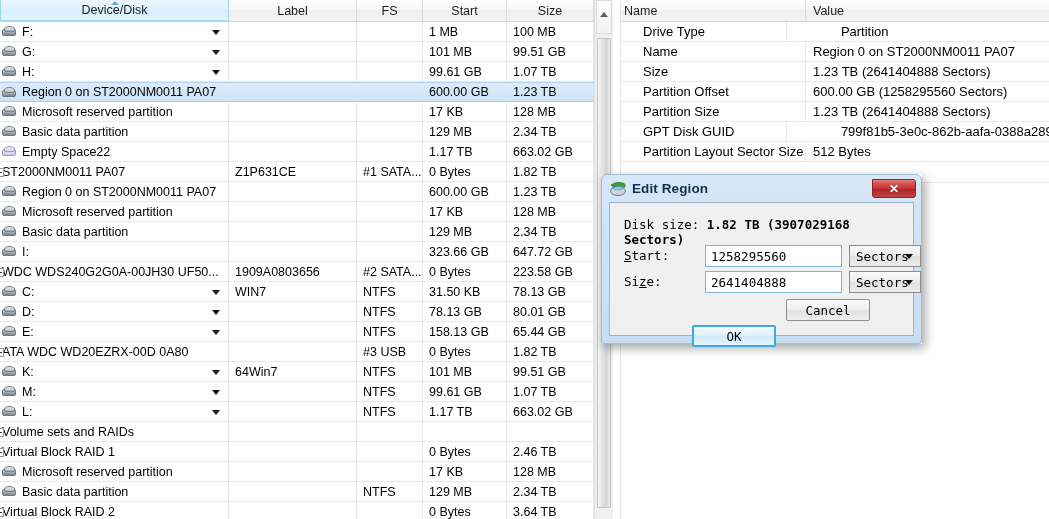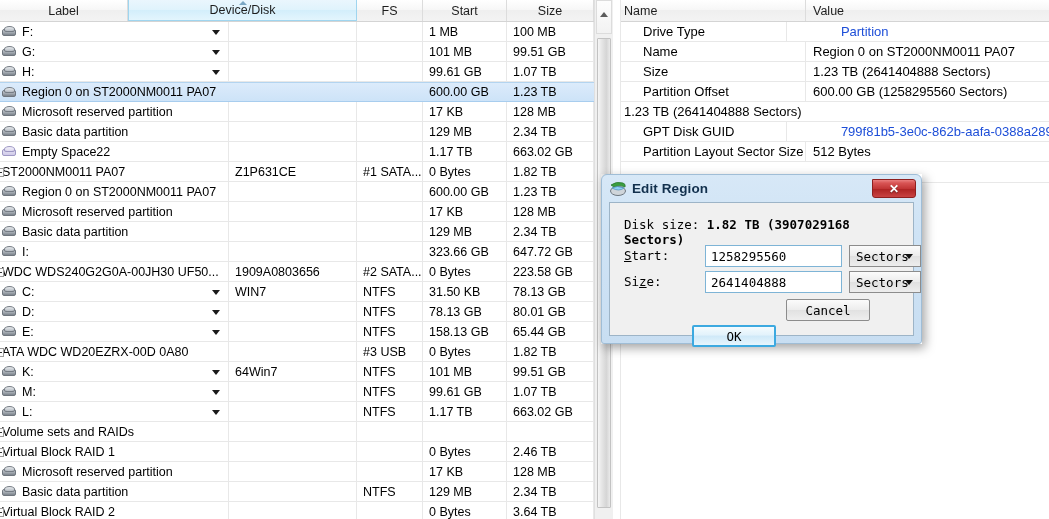--- a/index.html
+++ b/index.html
@@ -202,21 +202,21 @@
     box-sizing: border-box;
   }
   .p-cell {
     display: flex; align-items: center;
     box-sizing: border-box; height: 100%;
     overflow: hidden; white-space: nowrap;
     font-size: 13px;
   }
   .p-cell.p-c-name { padding-left: 26px; border-right: 1px solid #e8e8e8; }
   .p-cell.p-c-val { padding-left: 7px; }
-  .p-cell.dim { color: #1d4ed8; margin-left: 47px; }
+  .p-cell.dim { color: #000000; margin-left: 47px; }
   .p-blank-row { height: 20px; border-bottom: 1px solid #e8e8e8; }
   .p-left-edge {
     position: absolute; left: 0; top: 0; width: 3px; height: 519px;
     background: #ffffff; border-right: 1px solid #e8e8e8;
   }
 
   
   #dialog {
     position: absolute; left: 601px; top: 174px;
     width: 321px; height: 170px;
@@ -320,26 +320,26 @@
     border-radius: 2px;
   }
 </style>
 </head>
 <body>
 
 <div id="root">
 
   <div id="left-panel">
     <div class="hdr-row" id="tree-header">
-        <div class="hdr-cell c-lab">
-          <span>Label</span>
-        </div>
         <div class="hdr-cell c-dev sorted">
           <span class="sort-arrow"></span>
           <span>Device/Disk</span>
+        </div>
+        <div class="hdr-cell c-lab">
+          <span>Label</span>
         </div>
         <div class="hdr-cell c-fs">
           <span>FS</span>
         </div>
         <div class="hdr-cell c-st">
           <span>Start</span>
         </div>
         <div class="hdr-cell c-sz">
           <span>Size</span>
         </div>
@@ -641,20 +641,21 @@
         </div>
         <div class="p-row">
           <div class="p-cell p-c-name">Size</div>
           <div class="p-cell p-c-val">1.23 TB (2641404888 Sectors)</div>
         </div>
         <div class="p-row">
           <div class="p-cell p-c-name">Partition Offset</div>
           <div class="p-cell p-c-val">600.00 GB (1258295560 Sectors)</div>
         </div>
         <div class="p-row">
+          <div class="p-cell p-c-name">Partition Size</div>
           <div class="p-cell p-c-val">1.23 TB (2641404888 Sectors)</div>
         </div>
         <div class="p-row">
           <div class="p-cell p-c-name">GPT Disk GUID</div>
           <div class="p-cell p-c-val dim">799f81b5-3e0c-862b-aafa-0388a2898b7f</div>
         </div>
         <div class="p-row">
           <div class="p-cell p-c-name">Partition Layout Sector Size</div>
           <div class="p-cell p-c-val">512 Bytes</div>
         </div>

